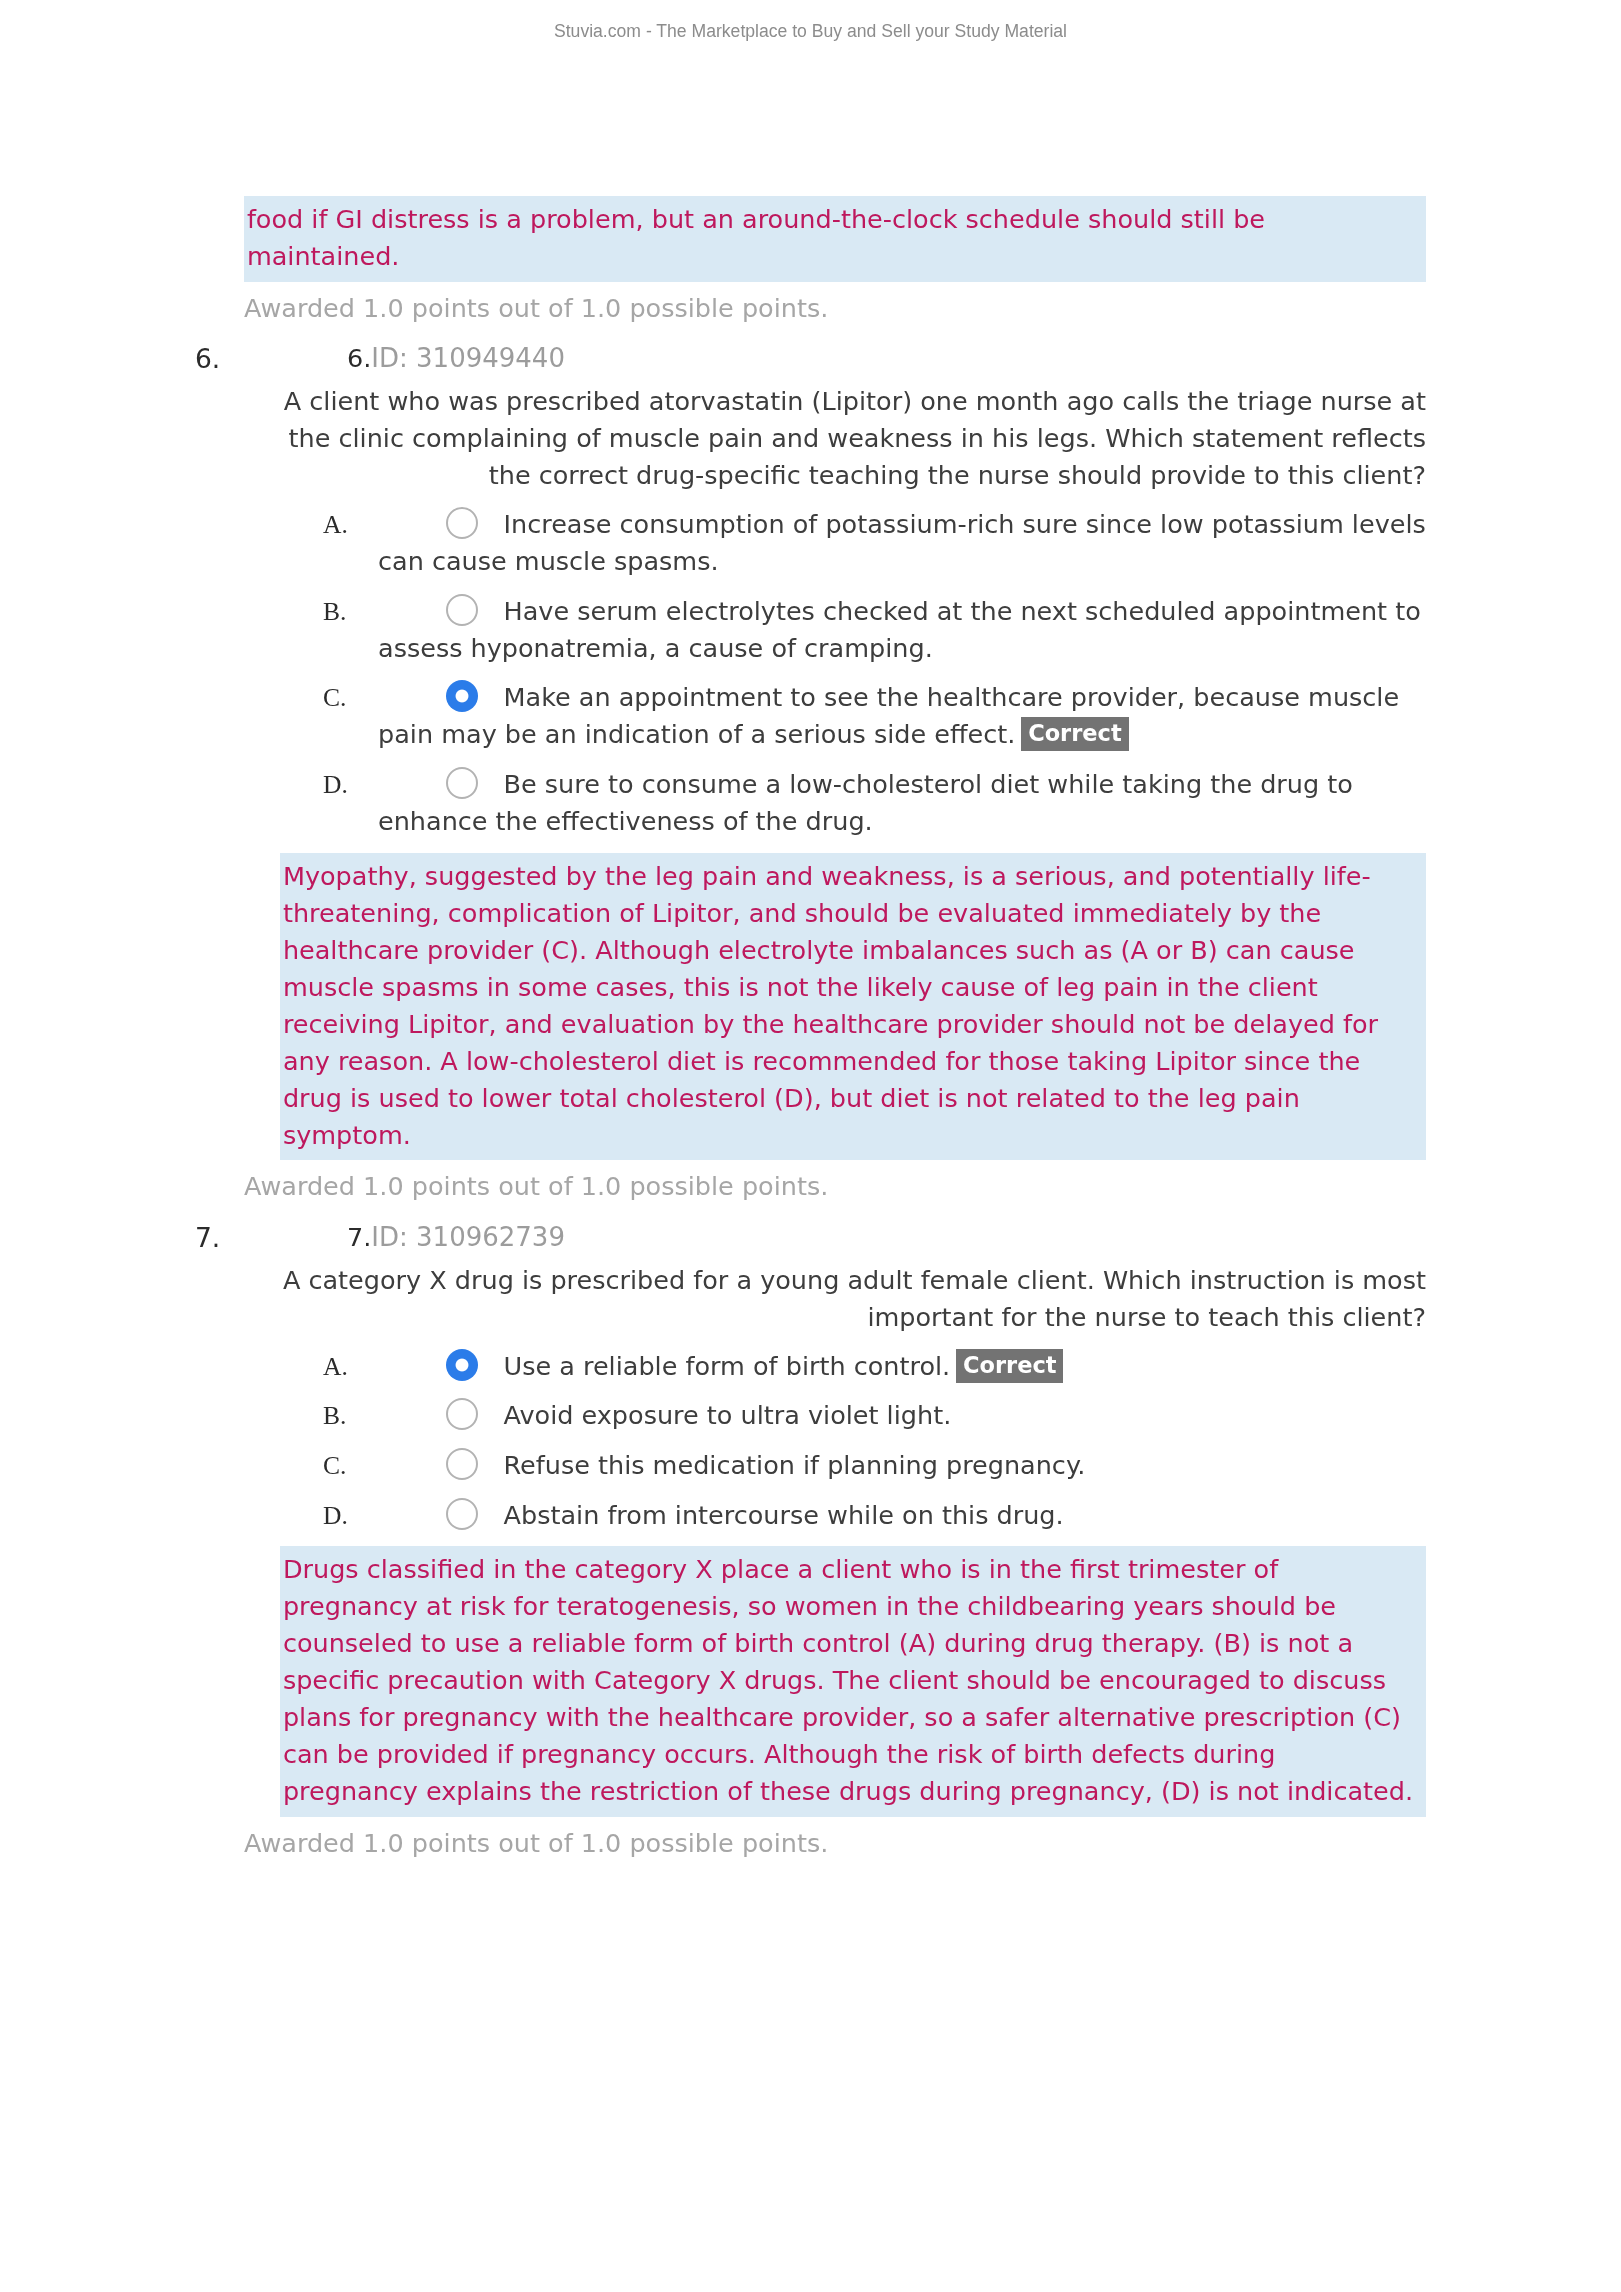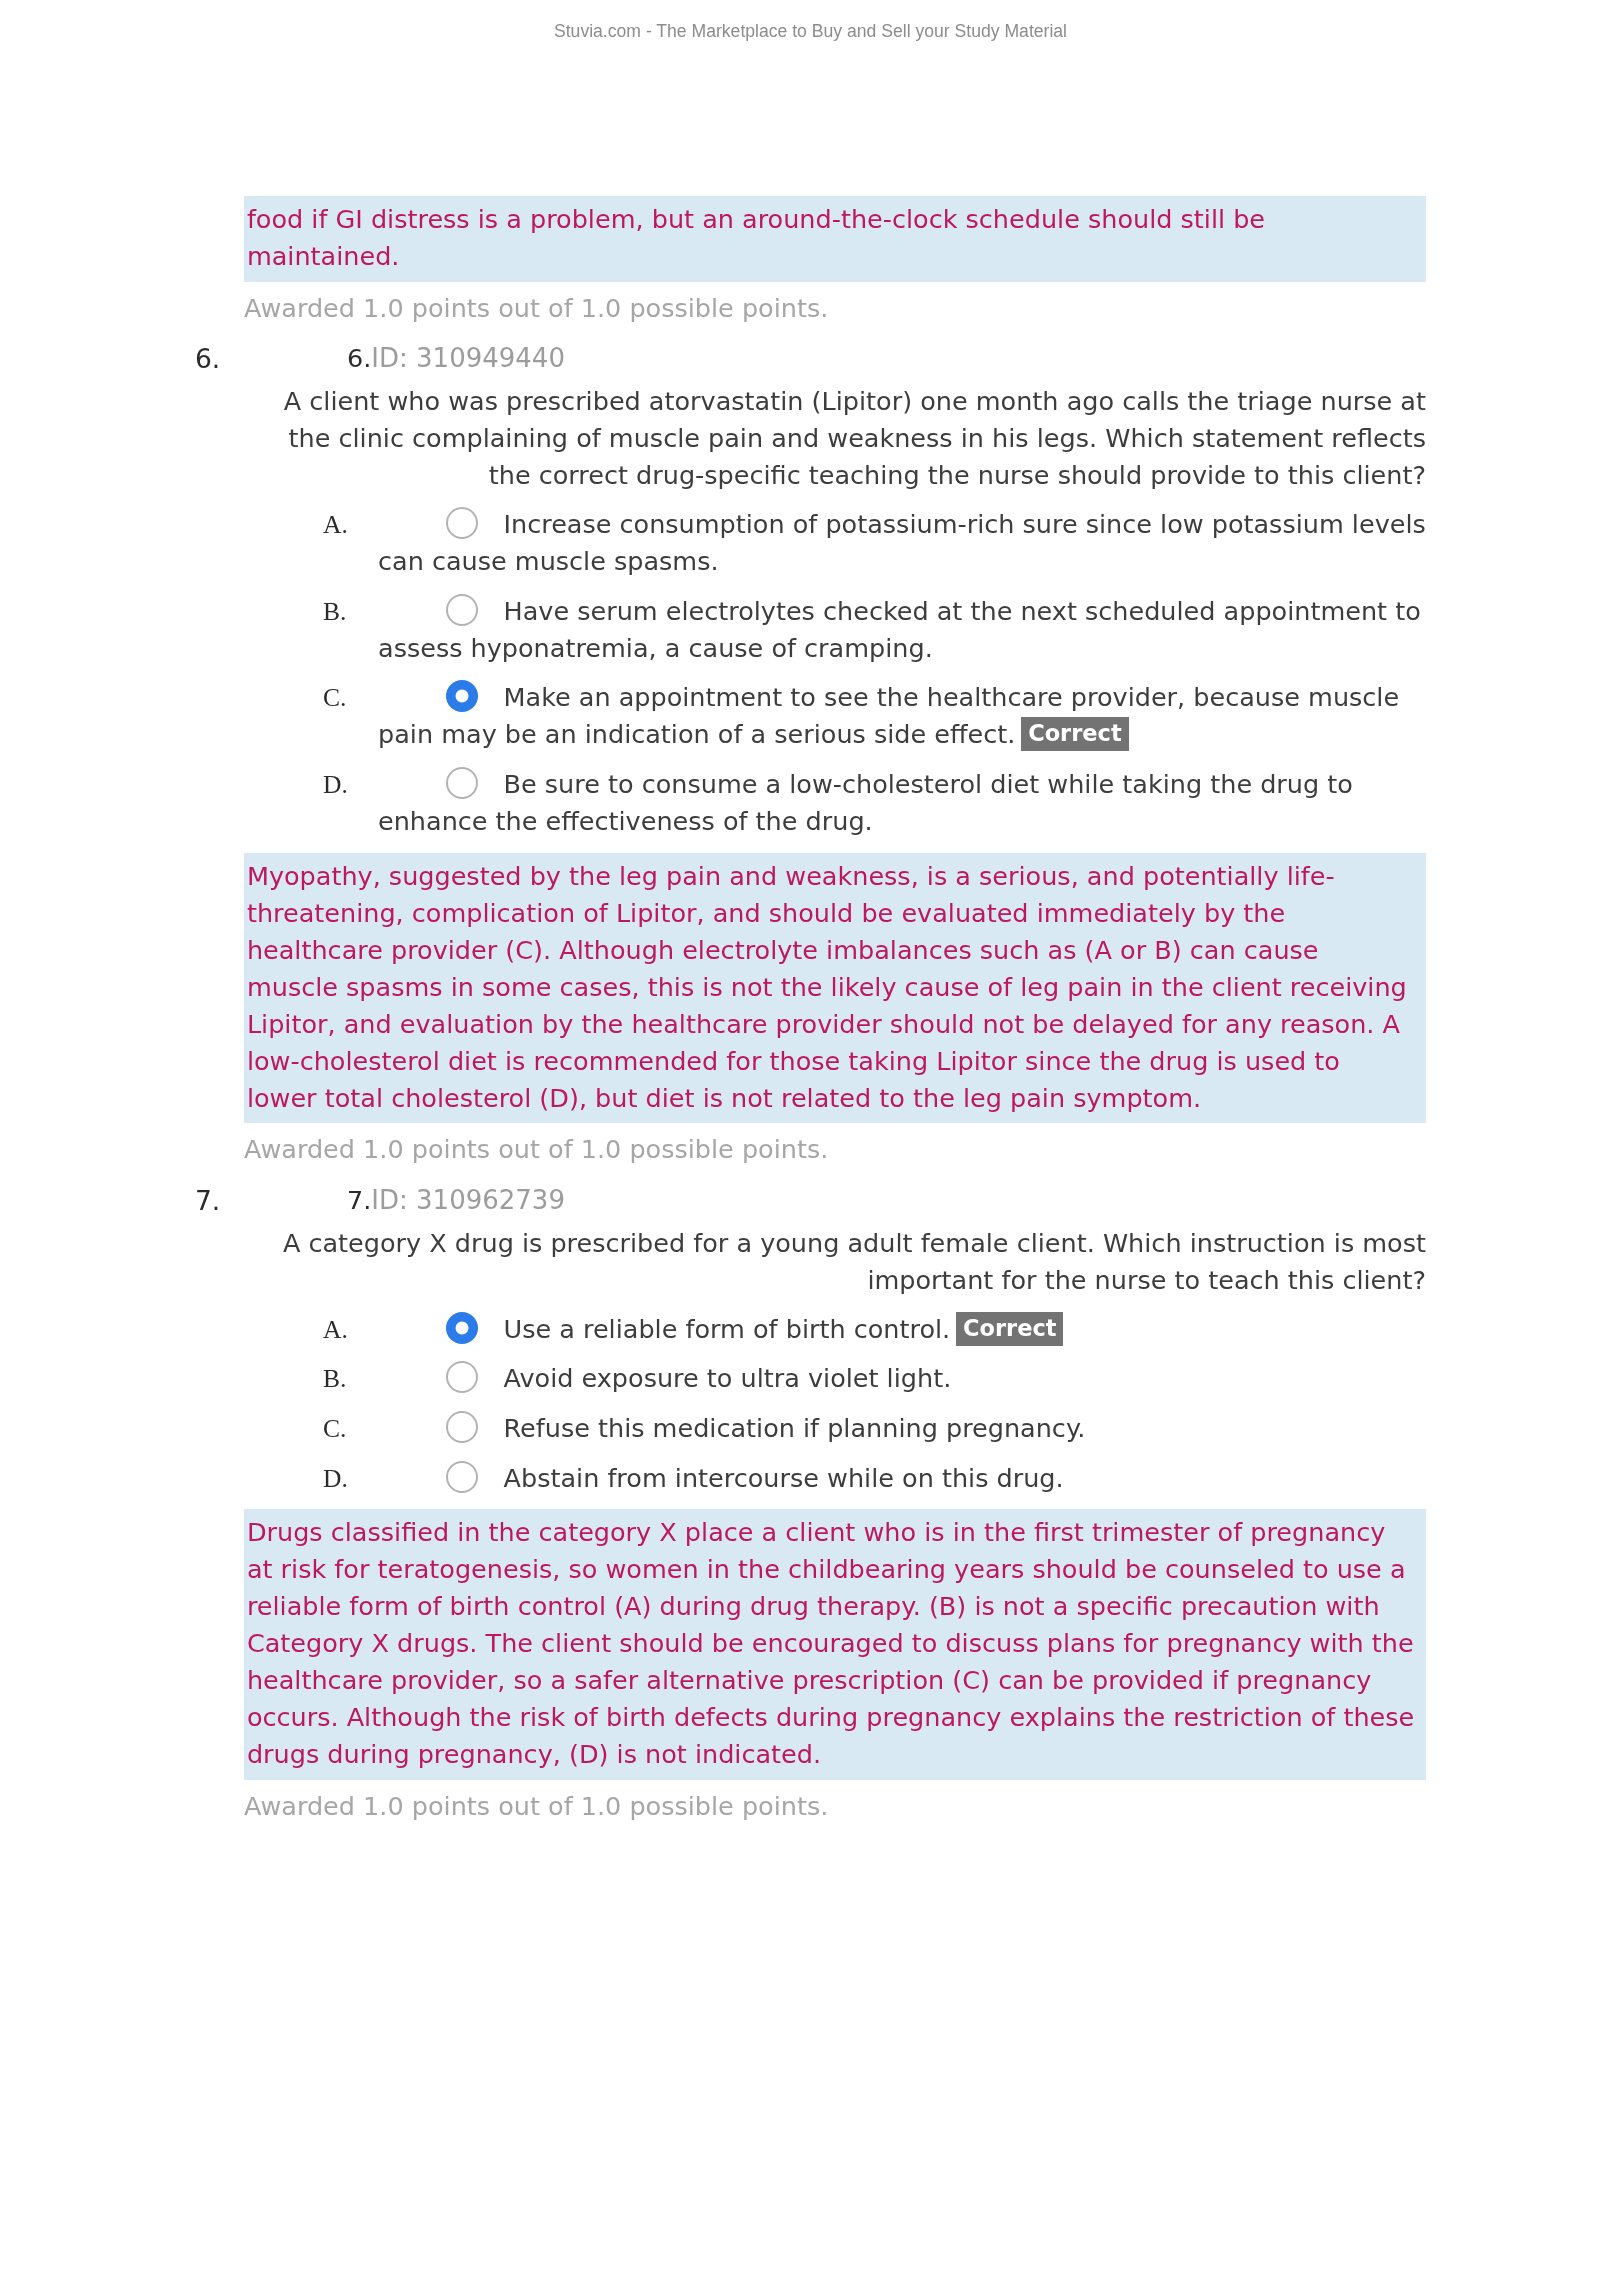--- a/index.html
+++ b/index.html
@@ -75,21 +75,21 @@
     display:inline-block;
     background:#737373;
     color:#ffffff;
     font-weight:bold;
     font-size:22.5px;
     line-height:29px;
     padding:2px 6.9px 2.9px 6.9px;
     margin-left:5.9px;
     vertical-align:2px;
   }
-  .explanation{margin-top:3.9px;}
+  .explanation{margin-top:3.9px;margin-left:36px;}
   .footer{
     position:absolute;
     top:2208px; left:0; width:100%;
     text-align:center;
     font-family:"Liberation Sans", sans-serif;
     color:#8e8e8e;
   }
   .footer .f1{font-size:18.6px; margin-bottom:12.7px;}
   .footer .f2{font-size:22px;margin-left:40px;}
 </style>

